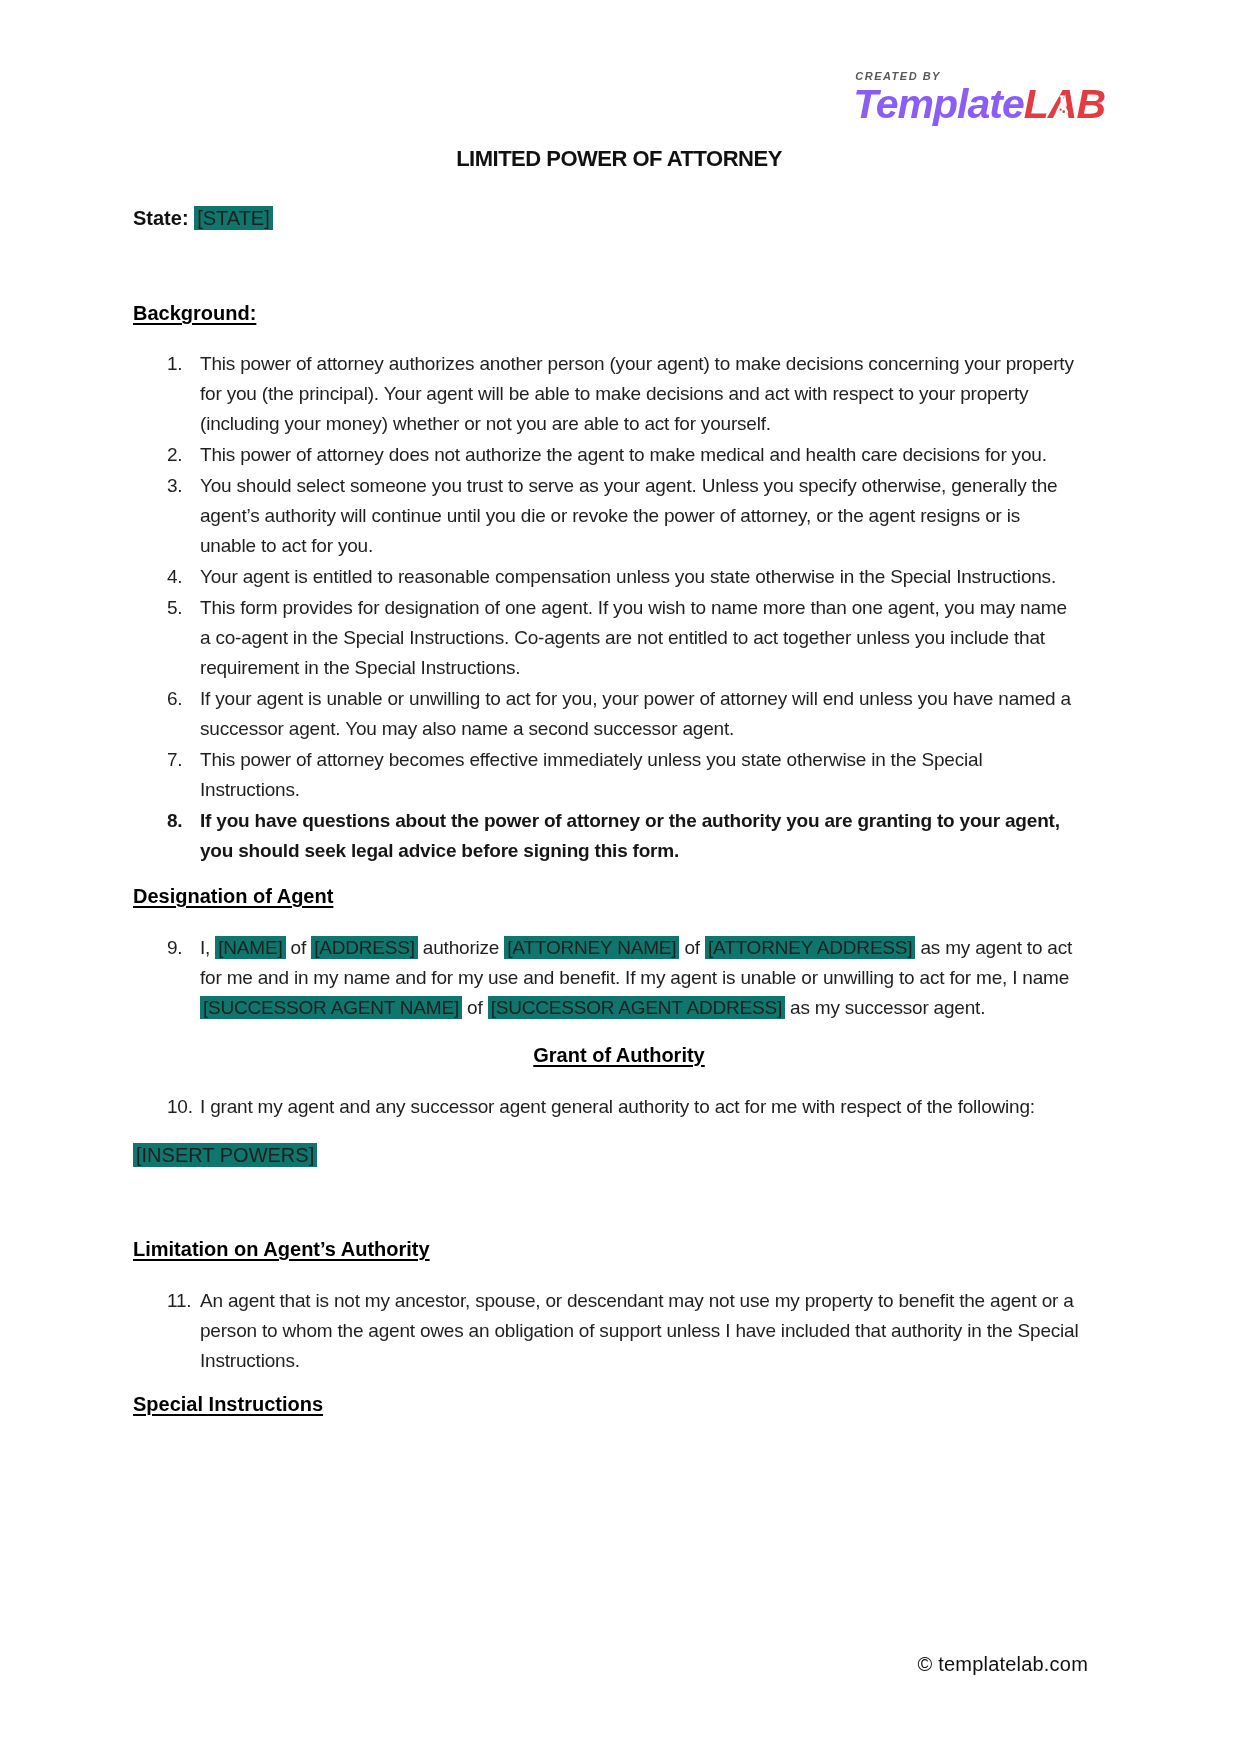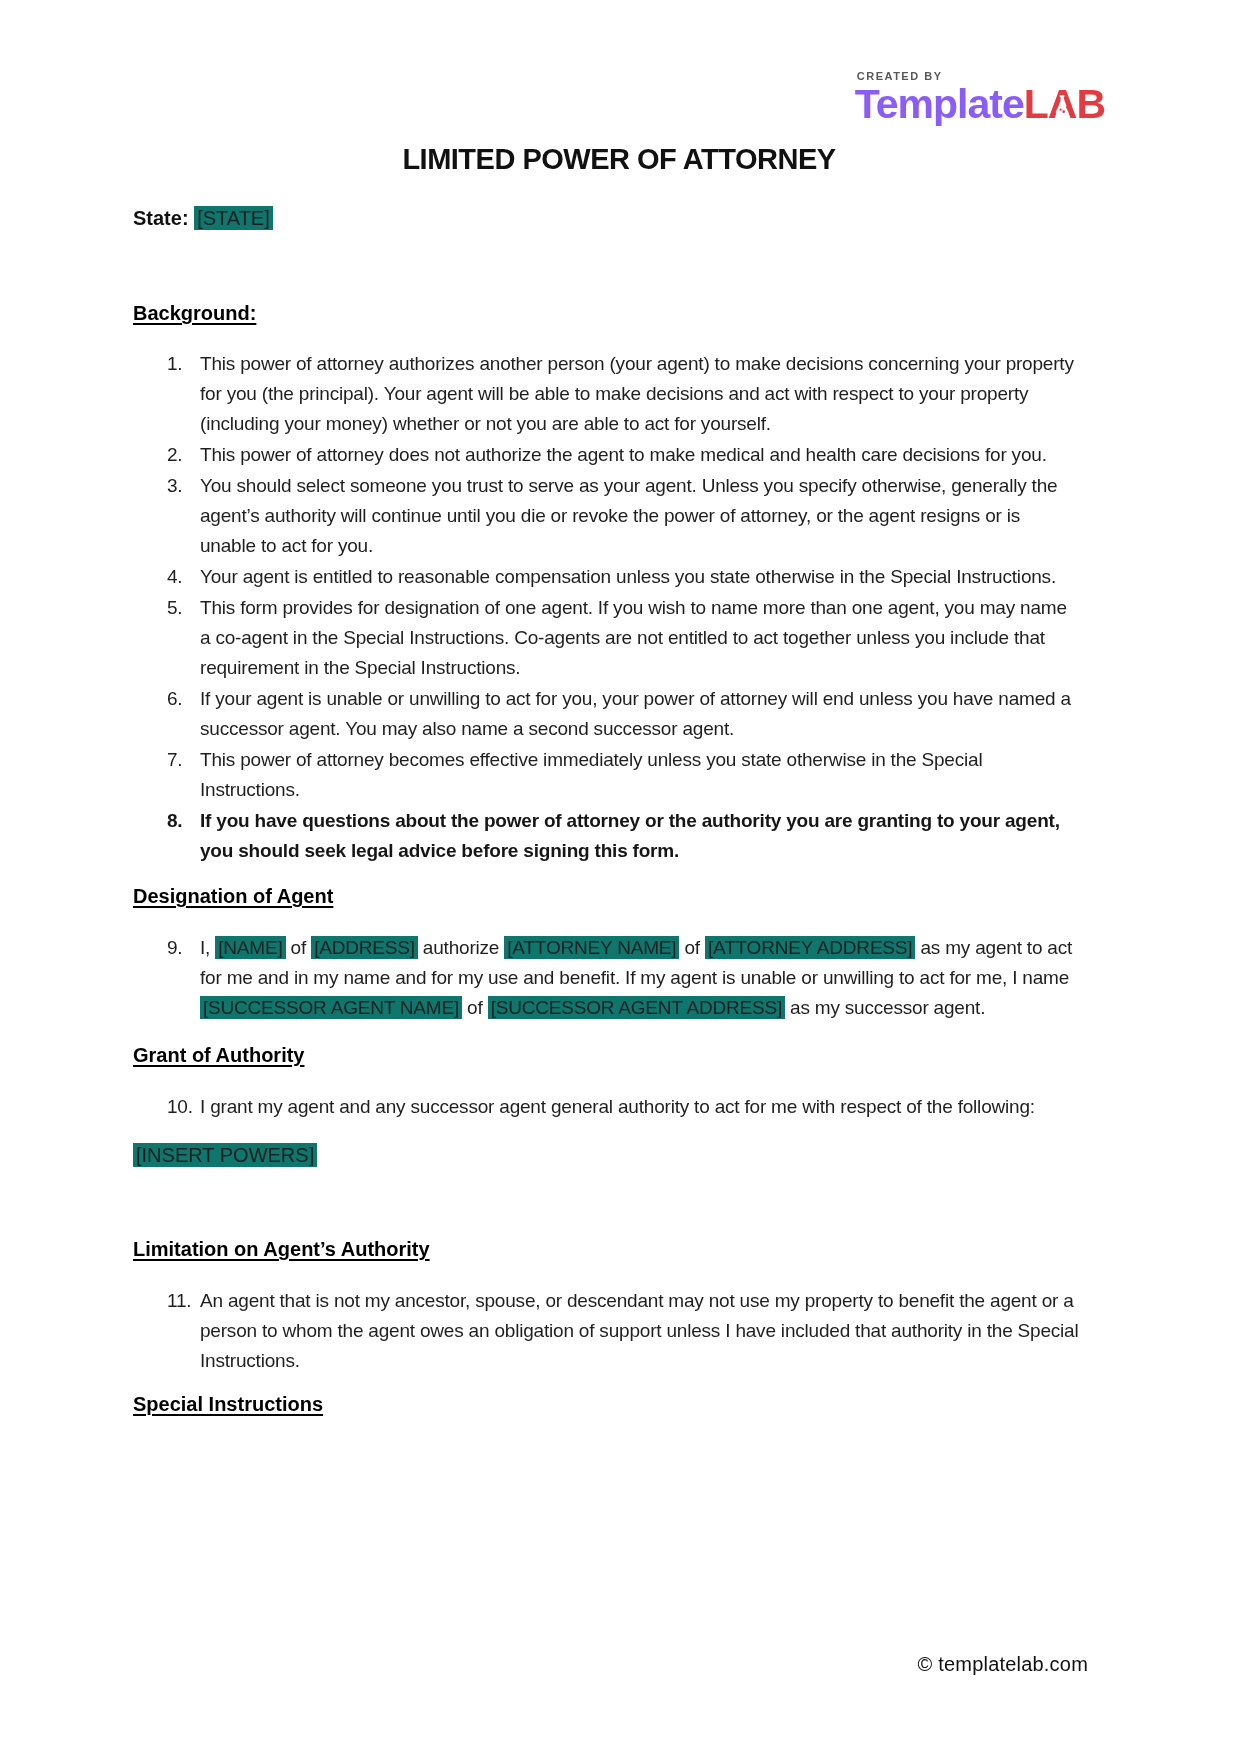--- a/index.html
+++ b/index.html
@@ -8,55 +8,55 @@
     background:#ffffff;
     font-family:"Liberation Sans", sans-serif;
     color:#1f1f1f;
     position:relative;
     overflow:hidden;
   }
   .content { padding:0 135px 0 133px; }
 
   
   .logo-row { padding-top:70px; text-align:right; }
-  .logo-block { display:inline-block; text-align:left; }
+  .logo-block { display:inline-block; text-align:left;font-style:italic; }
   .created-by {
     display:block;
     font-size:11px; font-weight:bold; letter-spacing:1.5px;
     color:#58585a; margin-bottom:1px; padding-left:2px;
   }
   .brand { font-size:41px; font-weight:bold; letter-spacing:-1px; line-height:42px; white-space:nowrap; }
   .brand-template { color:#8b5cf6; }
   .brand-lab { color:#e23b40; position:relative; display:inline-block; }
   .flask-icon {
     position:absolute; left:47%; top:11px; transform:translateX(-50%);
     width:15px; height:22px;
   }
 
   
   .doc-title {
     margin:16px 0 0 0;
     text-align:center;
-    font-size:29px; line-height:36px;
+    font-size:22px; line-height:36px;
     font-weight:bold; color:#111;
     letter-spacing:-0.5px;
   }
   .state-row { margin-top:28px; font-size:20px; line-height:26px; }
   .state-label { font-weight:bold; color:#111; }
   .hl { background:#0f766e; padding:1px 3px; }
 
   
   .sec-heading {
     font-size:20px; font-weight:bold; color:#000;
     text-decoration:underline; text-underline-offset:3px;
     line-height:24px; margin:0;
   }
   .h-background  { margin-top:70px; }
   .h-designation { margin-top:18px; }
-  .h-grant       { margin-top:20px; }
+  .h-grant       { margin-top:20px;text-align:center; }
   .h-limitation  { margin-top:68px; }
   .h-special     { margin-top:16px; }
 
   
   .doc-list { margin:0; padding:0 0 0 34px; list-style:none; }
   .list-background { margin-top:24px; }
   .list-single { margin-top:25px; }
   .doc-li {
     display:flex; align-items:flex-start;
     font-size:19px; line-height:30px; letter-spacing:-0.2px;

